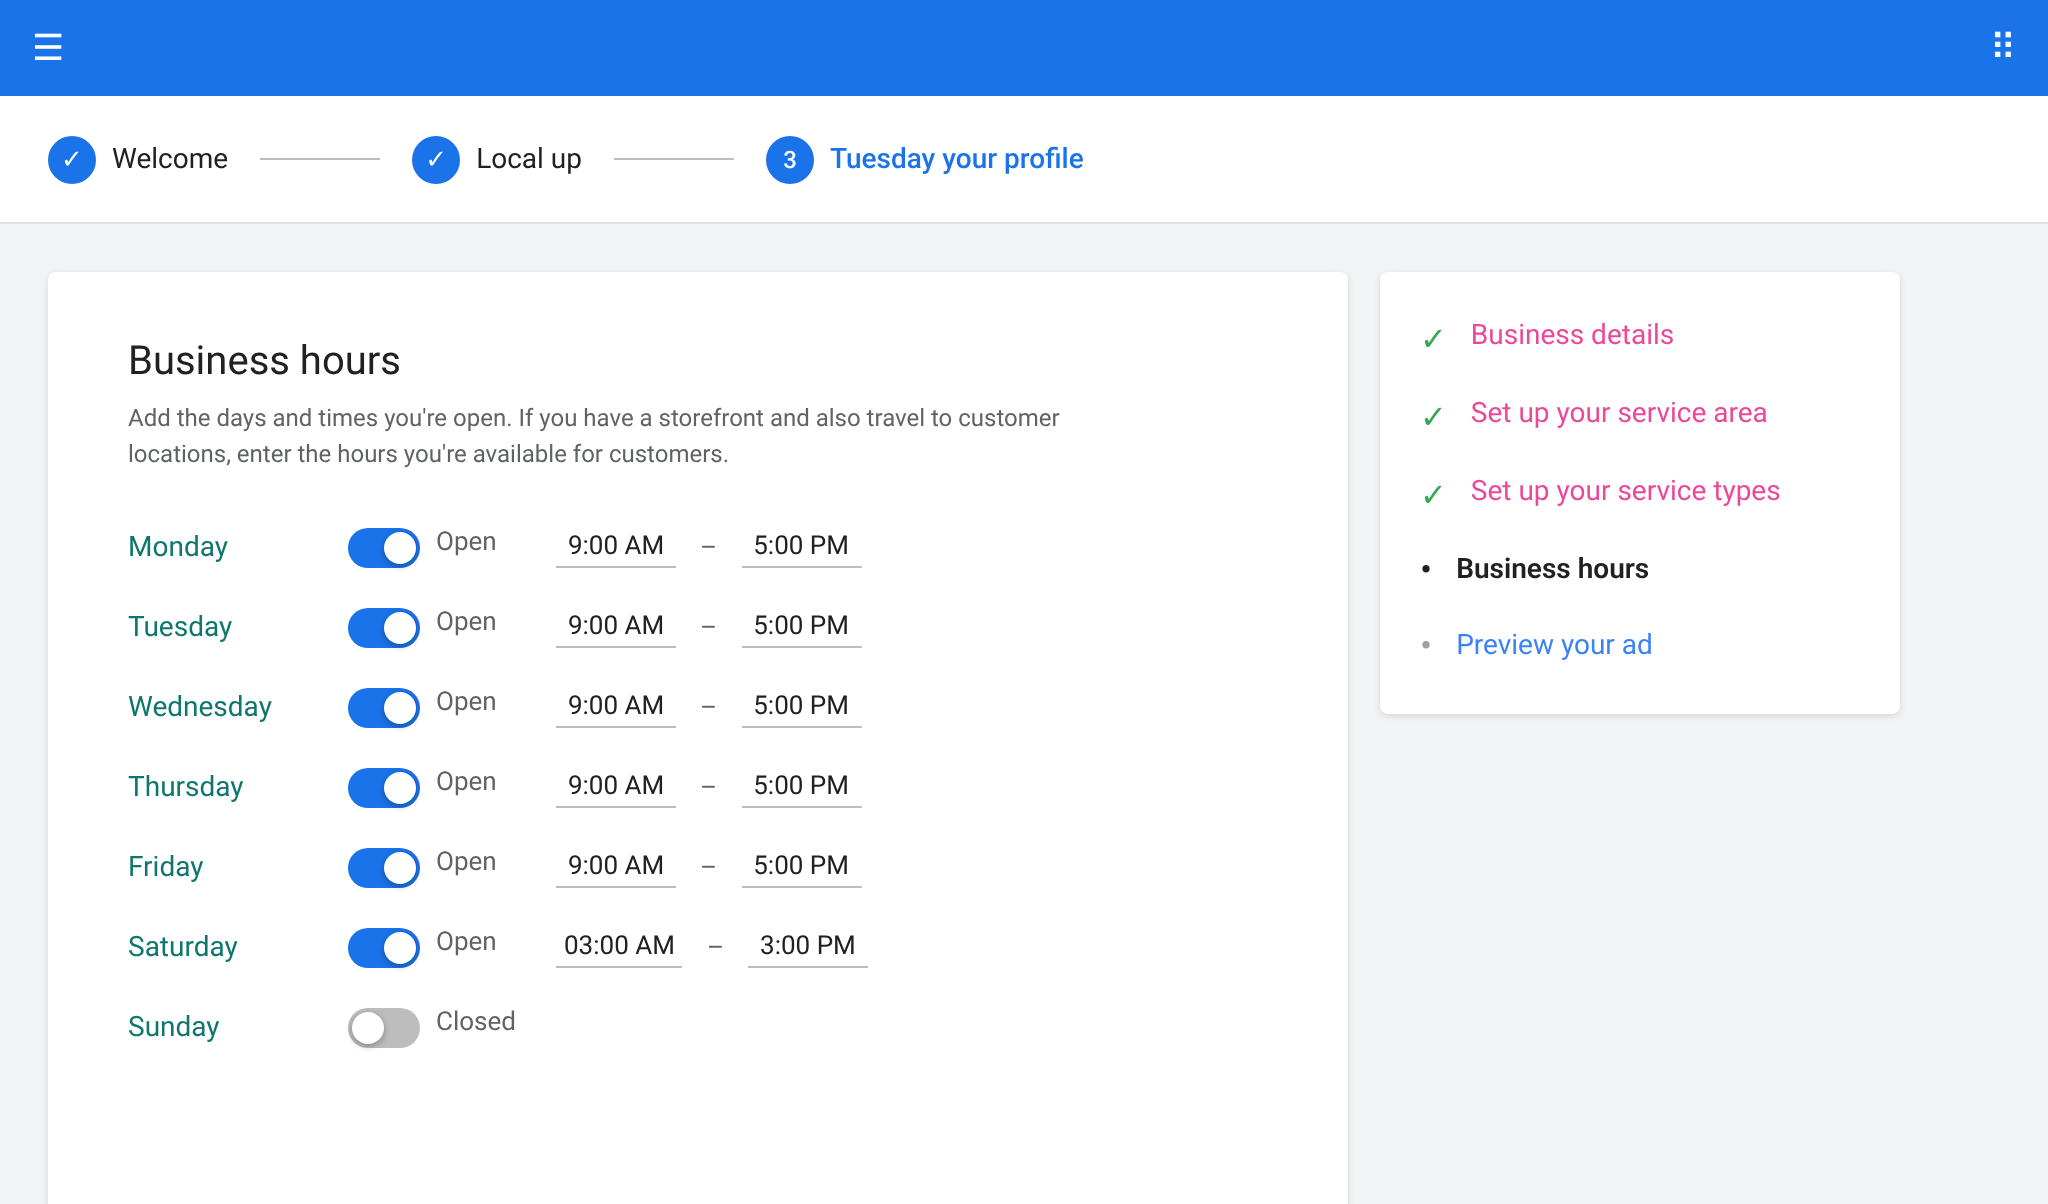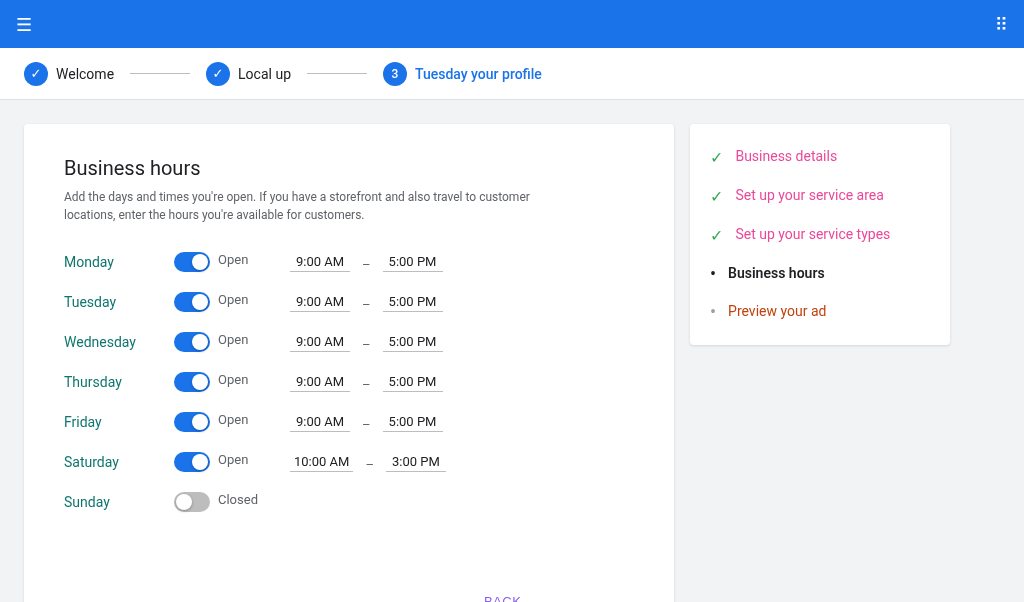--- a/index.html
+++ b/index.html
@@ -26,21 +26,21 @@
     }
     .header-grid-icon {
       margin-left: auto;
       color: white;
       font-size: 18px;
     }
 
     
     .stepper {
       background: white;
-      height: 52px;
+      height: 64px;
       display: flex;
       align-items: center;
       padding: 0 24px;
       gap: 8px;
       border-bottom: 1px solid #e0e0e0;
     }
     .step {
       display: flex;
       align-items: center;
       gap: 8px;
@@ -154,23 +154,23 @@
     }
     .toggle.off .toggle-knob {
       left: 2px;
     }
     .toggle-label {
       font-size: 13px;
       color: #5f6368;
     }
     .time-range {
       display: flex;
-      align-items: flex-end;
+      align-items: center;
       gap: 12px;
-      margin-left: 16px;
+      margin-left: 4px;
     }
     .time-field {
       font-size: 13px;
       color: #202124;
       border-bottom: 1px solid #bdbdbd;
       padding: 2px 4px;
       min-width: 60px;
       text-align: center;
     }
     .time-separator {
@@ -250,21 +250,21 @@
       font-size: 14px;
     }
     .sidebar-item-label.active {
       font-weight: 600;
       color: #202124;
     }
     .sidebar-item-label.done {
       color: #ec4899;
     }
     .sidebar-item-label.inactive {
-      color: #c2410c;
+      color: #3b82f6;
     }
   </style>
 </head>
 <body>
 
 <div class="header">
   <span class="header-menu-icon">☰</span>
   <span class="header-grid-icon">⠿</span>
 </div>
 
@@ -369,21 +369,21 @@
         </div>
         <div class="day-row">
           <div class="day-name">Saturday</div>
           <div class="toggle-container">
             <div class="toggle on">
               <div class="toggle-knob"></div>
             </div>
             <span class="toggle-label">Open</span>
           </div>
           <div class="time-range">
-            <div class="time-field">10:00 AM</div>
+            <div class="time-field">03:00 AM</div>
             <span class="time-separator">–</span>
             <div class="time-field">3:00 PM</div>
           </div>
         </div>
         <div class="day-row">
           <div class="day-name">Sunday</div>
           <div class="toggle-container">
             <div class="toggle off">
               <div class="toggle-knob"></div>
             </div>

